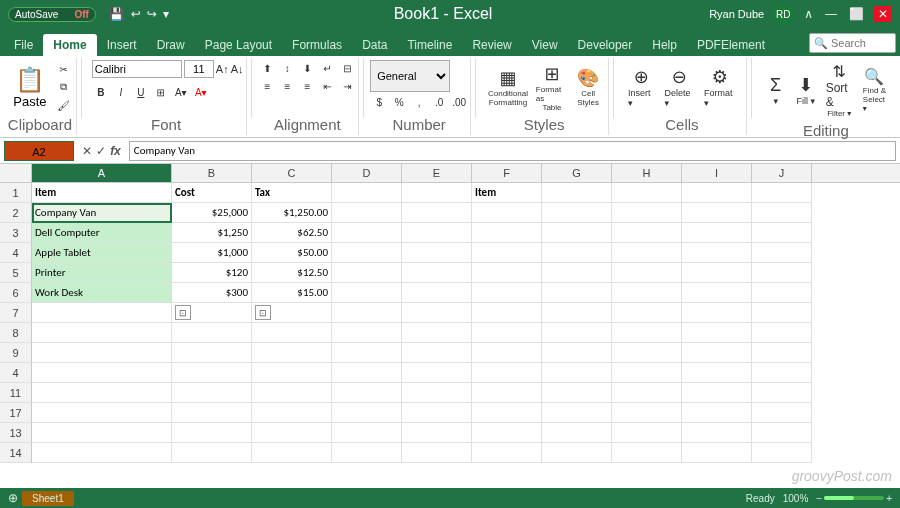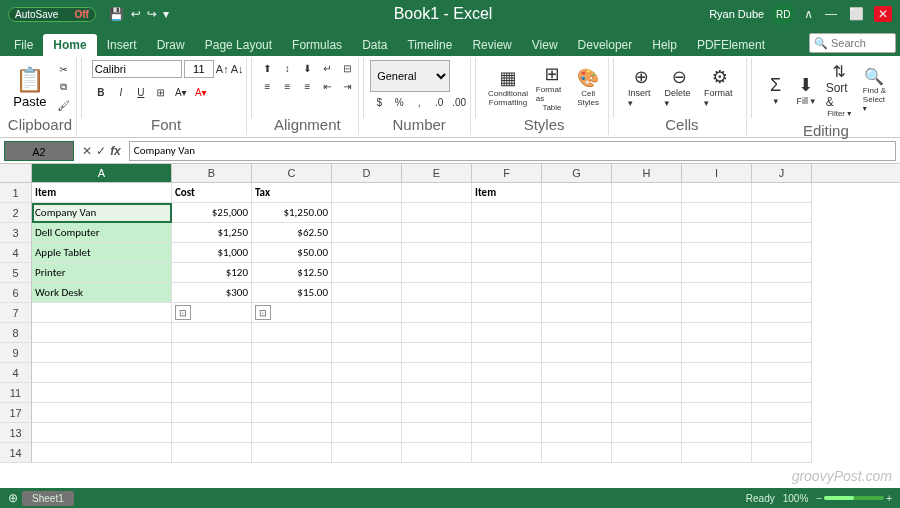--- a/index.html
+++ b/index.html
@@ -256,21 +256,21 @@
       padding: 2px 6px; cursor: pointer; border-radius: 2px;
     }
 
     .number-format-box {
       width: 80px; height: 32px;
       border: 1px solid #aaa;
       font-size: 11px; padding: 0 2px;
     }
     .cell-ref-box {
       border: 1px solid #217346;
-      background: #737373;
+      background: #c2410c;
     }
     .search-box {
       display: flex; align-items: center;
       border: 1px solid #aaa;
       background: white;
       height: 20px;
       padding: 0 4px;
       border-radius: 2px;
       gap: 3px;
     }
@@ -690,21 +690,21 @@
         <div class="grid-cell col-h"></div>
         <div class="grid-cell col-i"></div>
         <div class="grid-cell col-j"></div>
       </div>
     </div>
 </div>
 
 <div class="status-bar">
   <div style="display:flex;align-items:center;gap:4px;">
     <span style="font-size:12px;cursor:pointer;">⊕</span>
-    <div style="background:#737373;padding:2px 10px;border-radius:2px;cursor:pointer;">Sheet1</div>
+    <div style="background:#a16207;padding:2px 10px;border-radius:2px;cursor:pointer;">Sheet1</div>
   </div>
   <div style="display:flex;align-items:center;gap:8px;">
     <span>Ready</span>
     <span>100%</span>
     <div style="display:flex;align-items:center;gap:2px;">
       <span style="cursor:pointer;">−</span>
       <div style="width:60px;height:4px;background:#4a4;border-radius:2px;">
         <div style="width:50%;height:100%;background:#8f8;border-radius:2px;"></div>
       </div>
       <span style="cursor:pointer;">+</span>

